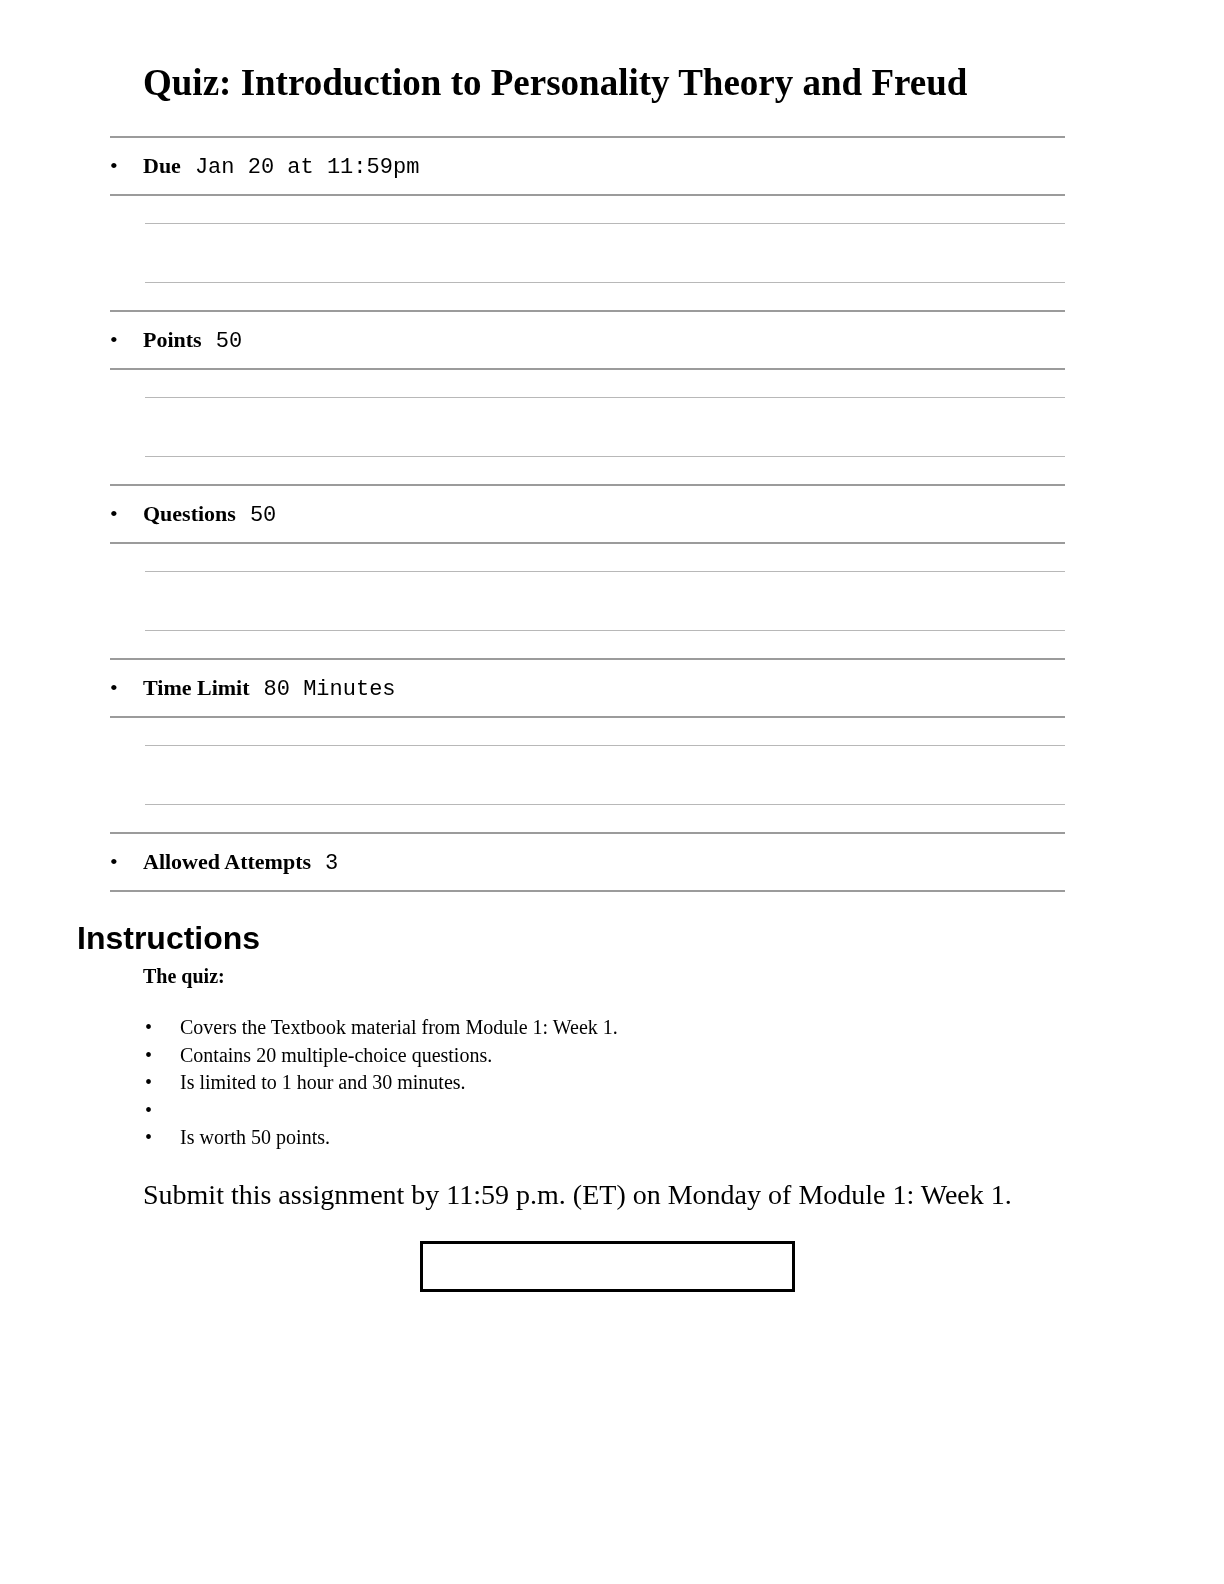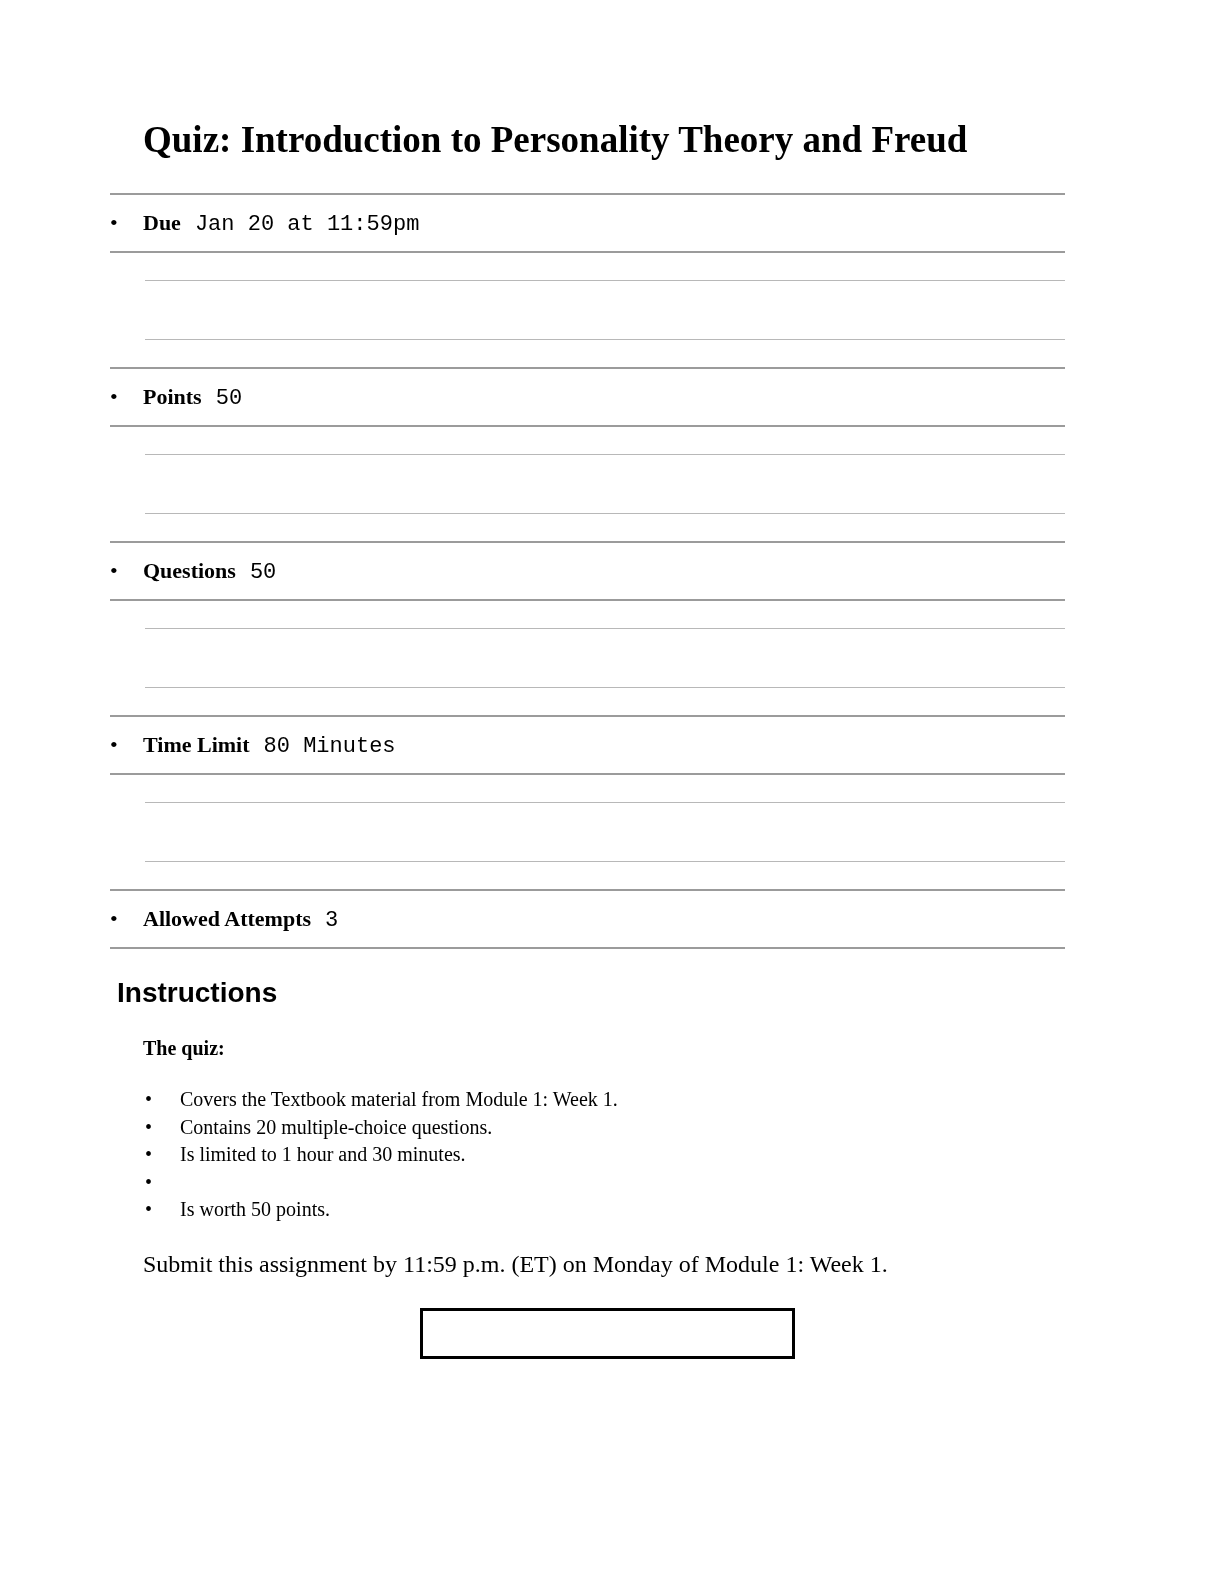--- a/index.html
+++ b/index.html
@@ -5,21 +5,21 @@
   html, body { margin:0; padding:0; background:#ffffff; }
   .page {
     position:relative;
     width:1224px;
     height:1584px;
     background:#ffffff;
     color:#000000;
     font-family:"Liberation Serif", serif;
     overflow:hidden;
   }
-  .content { padding-top:117px; }
+  .content { padding-top:60px; }
   h1.page-title {
     margin:0 0 0 143px;
     width:870px;
     font-size:37px;
     line-height:1.22;
     font-weight:700;
     font-family:"Liberation Serif", serif;
   }
   .rule {
     height:0;
@@ -44,46 +44,46 @@
   }
   .bullet {
     display:inline-block;
     width:33px;
     flex:0 0 33px;
     font-size:22px;
   }
   .detail-label { font-weight:700; }
   .detail-value { margin-left:14px;font-family:Liberation Mono, monospace; }
   h2.instructions-heading {
-    margin:28px 0 0 117px;
+    margin:28px 0 0 77px;
     font-family:"Liberation Sans", sans-serif;
-    font-size:28px;
+    font-size:32px;
     font-weight:700;
   }
   p.intro {
-    margin:28px 0 0 143px;
+    margin:8px 0 0 143px;
     font-size:20px;
     font-weight:700;
   }
   ul.quiz-list {
     list-style:none;
     margin:26px 0 0 0;
     padding:0;
   }
   ul.quiz-list li {
     display:flex;
     margin-left:145px;
     font-size:20px;
     line-height:27.5px;
   }
   ul.quiz-list .bullet { width:35px; flex:0 0 35px; font-size:20px; }
   .b { font-weight:400; }
   p.submit-note {
     margin:27px 0 0 143px;
-    font-size:24px;
+    font-size:28px;
   }
   .empty-box {
     margin:30px 0 0 420px;
     width:369px;
     height:45px;
     border:3px solid #000000;
     background:#ffffff;
   }
 </style>
 </head>

